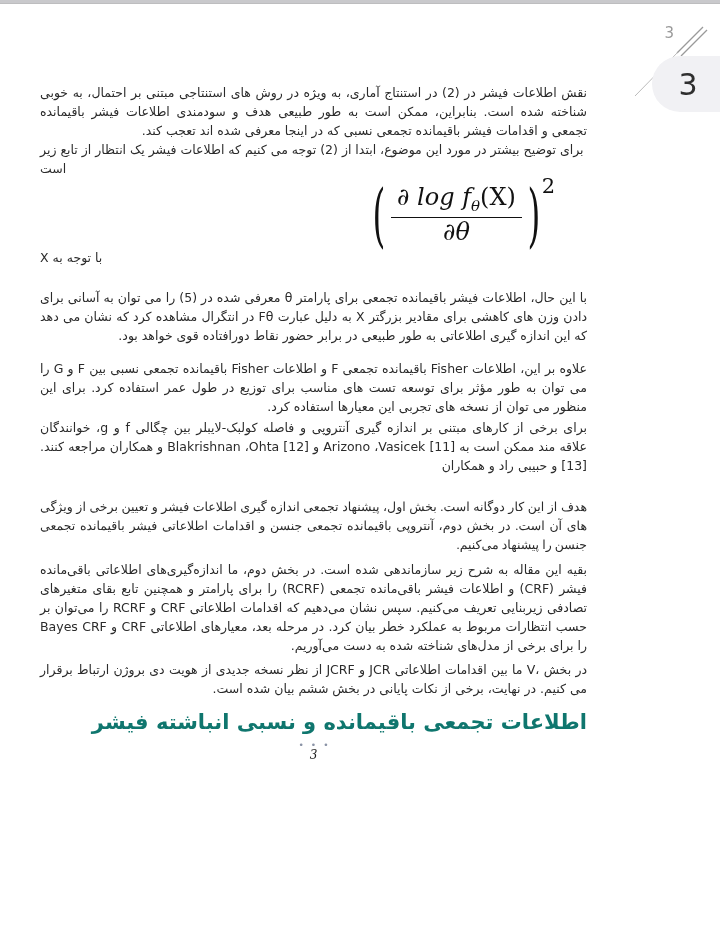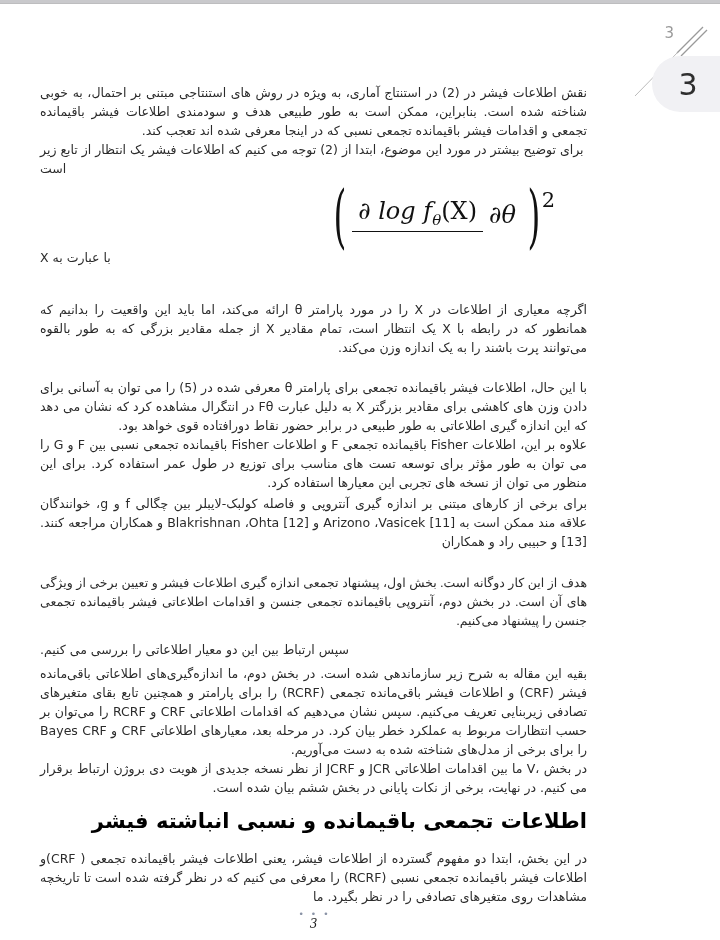--- a/index.html
+++ b/index.html
@@ -59,21 +59,21 @@
   .formula {
     display:flex; align-items:center;
     font-family:"DejaVu Serif", serif;
     color:#111;
   }
   .paren {
     font-size:30px; font-weight:300;
     transform:scaleY(2.3) scaleX(1.1);
     font-family:"DejaVu Serif", serif;
   }
-  .frac { display:flex; flex-direction:row; align-items:center; margin:0 6px; }
+  .frac { display:flex; flex-direction:column; align-items:center; margin:0 6px; }
   .frac .num, .frac .den {
     font-size:24px; font-style:italic; padding:0 6px;
     line-height:1.15;
   }
   .frac .num { border-bottom:1.5px solid #111; padding-bottom:2px; }
   .frac .den { padding-top:1px; }
   .frac .rm { font-style:normal; }
   .frac sub { font-size:15px; }
   .exponent {
     font-size:21px; align-self:flex-start;
@@ -84,21 +84,21 @@
     text-align:right;
     padding-left:0;
     margin-top:-2px;
     margin-right:42px;
     font-size:12.5px; color:#2b2b2b;
   }
   
   .section-heading {
     direction:rtl; text-align:right;
     font-size:21px; font-weight:bold;
-    color:#000000;
+    color:#0f766e;
     line-height:30px;
     margin-top:9px;
     letter-spacing:0;
   }
   
   .footer {
     margin-top:4px;
     direction:ltr;
     display:flex; flex-direction:column; align-items:center;
   }
@@ -142,34 +142,31 @@
         <span class="paren">(</span>
         <span class="frac">
           <span class="num"><span>∂ log f</span><sub>θ</sub><span class="rm">(X)</span></span>
           <span class="den">∂θ</span>
         </span>
         <span class="paren">)</span>
         <span class="exponent">2</span>
       </div>
     </div>
 
-    <p class="single formula-caption">با عبارت به X</p>
+    <p class="single formula-caption">با توجه به X</p>
 
-    <p style="margin-top:33px;">اگرچه معیاری از اطلاعات در X را در مورد پارامتر θ ارائه می‌کند، اما باید این واقعیت را بدانیم که همانطور که در رابطه با X یک انتظار است، تمام مقادیر X از جمله مقادیر بزرگی که به طور بالقوه می‌توانند پرت باشند را به یک اندازه وزن می‌کند.</p>
     <p style="margin-top:21px;">با این حال، اطلاعات فیشر باقیمانده تجمعی برای پارامتر θ معرفی شده در (5) را می توان به آسانی برای دادن وزن های کاهشی برای مقادیر بزرگتر X به دلیل عبارت Fθ در انتگرال مشاهده کرد که نشان می دهد که این اندازه گیری اطلاعاتی به طور طبیعی در برابر حضور نقاط دورافتاده قوی خواهد بود.</p>
-    <p style="margin-top:0;">علاوه بر این، اطلاعات Fisher باقیمانده تجمعی F و اطلاعات Fisher باقیمانده تجمعی نسبی بین F و G را می توان به طور مؤثر برای توسعه تست های مناسب برای توزیع در طول عمر استفاده کرد. برای این منظور می توان از نسخه های تجربی این معیارها استفاده کرد.</p>
+    <p style="margin-top:14px;">علاوه بر این، اطلاعات Fisher باقیمانده تجمعی F و اطلاعات Fisher باقیمانده تجمعی نسبی بین F و G را می توان به طور مؤثر برای توسعه تست های مناسب برای توزیع در طول عمر استفاده کرد. برای این منظور می توان از نسخه های تجربی این معیارها استفاده کرد.</p>
     <p style="margin-top:2px;">برای برخی از کارهای مبتنی بر اندازه گیری آنتروپی و فاصله کولبک-لایبلر بین چگالی f و g، خوانندگان علاقه مند ممکن است به Arizono ،Vasicek [11] و Blakrishnan ،Ohta [12] و همکاران مراجعه کنند. [13] و حبیبی راد و همکاران</p>
     <p style="margin-top:23px;font-family:Liberation Serif, serif;">هدف از این کار دوگانه است. بخش اول، پیشنهاد تجمعی اندازه گیری اطلاعات فیشر و تعیین برخی از ویژگی های آن است. در بخش دوم، آنتروپی باقیمانده تجمعی جنسن و اقدامات اطلاعاتی فیشر باقیمانده تجمعی جنسن را پیشنهاد می‌کنیم.</p>
-    <p class="single" style="margin-top:9px;">سپس ارتباط بین این دو معیار اطلاعاتی را بررسی می کنیم.</p>
     <p style="margin-top:5px;">بقیه این مقاله به شرح زیر سازماندهی شده است. در بخش دوم، ما اندازه‌گیری‌های اطلاعاتی باقی‌مانده فیشر (CRF) و اطلاعات فیشر باقی‌مانده تجمعی (RCRF) را برای پارامتر و همچنین تابع بقای متغیرهای تصادفی زیربنایی تعریف می‌کنیم. سپس نشان می‌دهیم که اقدامات اطلاعاتی CRF و RCRF را می‌توان بر حسب انتظارات مربوط به عملکرد خطر بیان کرد. در مرحله بعد، معیارهای اطلاعاتی CRF و Bayes CRF را برای برخی از مدل‌های شناخته شده به دست می‌آوریم.</p>
-    <p style="">در بخش ،V ما بین اقدامات اطلاعاتی JCR و JCRF از نظر نسخه جدیدی از هویت دی بروژن ارتباط برقرار می کنیم. در نهایت، برخی از نکات پایانی در بخش ششم بیان شده است.</p>
+    <p style="margin-top:5px;">در بخش ،V ما بین اقدامات اطلاعاتی JCR و JCRF از نظر نسخه جدیدی از هویت دی بروژن ارتباط برقرار می کنیم. در نهایت، برخی از نکات پایانی در بخش ششم بیان شده است.</p>
 
     <h2 class="section-heading">اطلاعات تجمعی باقیمانده و نسبی انباشته فیشر</h2>
 
-    <p style="margin-top:13px;">در این بخش، ابتدا دو مفهوم گسترده از اطلاعات فیشر، یعنی اطلاعات فیشر باقیمانده تجمعی ( CRF)و اطلاعات فیشر باقیمانده تجمعی نسبی (RCRF) را معرفی می کنیم که در نظر گرفته شده است تا تاریخچه مشاهدات روی متغیرهای تصادفی را در نظر بگیرد. ما</p>
 
     <div class="footer">
       <span class="dots">•••</span>
       <span class="pagenum">3</span>
     </div>
 
   </div>
 </div>
 
 </body></html>

